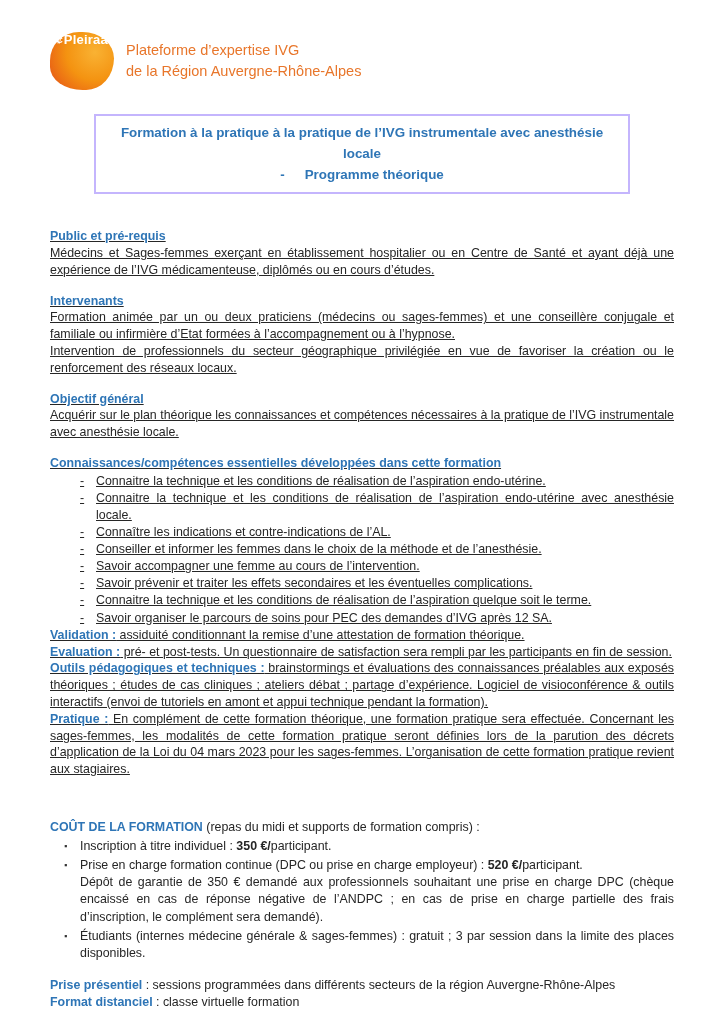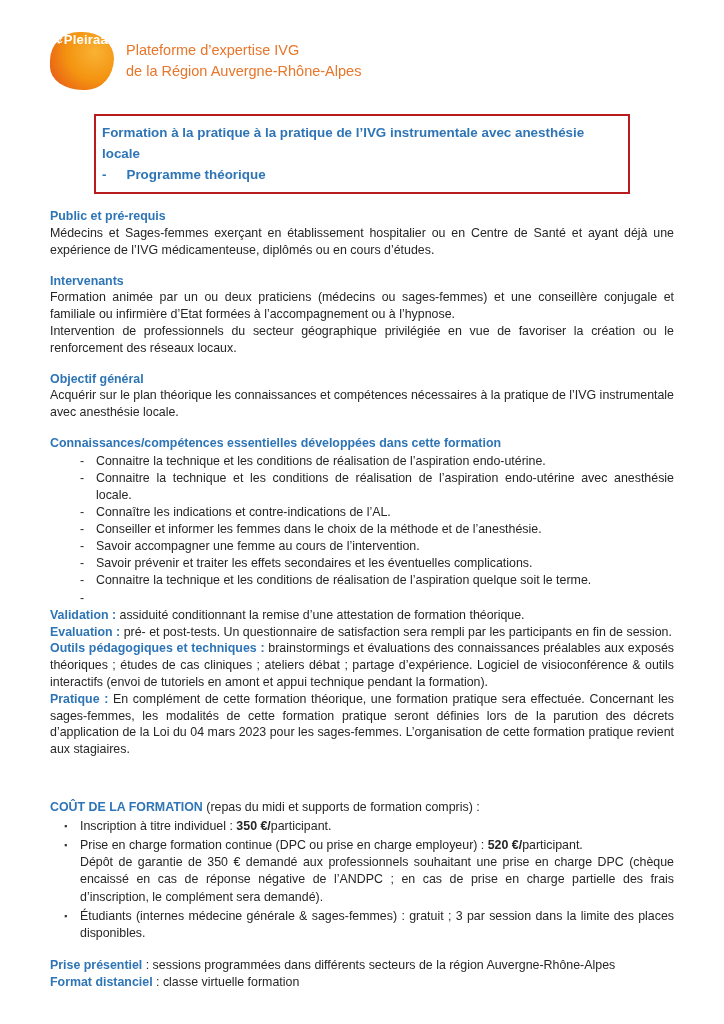--- a/index.html
+++ b/index.html
@@ -22,30 +22,31 @@
     border-radius: 48% 52% 46% 54% / 52% 48% 58% 42%;
     background: radial-gradient(circle at 70% 35%, #F9B233 0%, #F49311 48%, #EC6F14 75%, #E0511A 95%);
     display: flex; align-items: flex-start; justify-content: center;
   }
   .logo-text { color: #fff; font-weight: bold; font-size: 13px; letter-spacing: .2px; }
   .logo-mark { font-size: 9px; margin-right: 1px; vertical-align: 1px; }
   .tagline { color: #E8762B; font-size: 14.5px; line-height: 1.45; }
 
   
   .title-box {
-    border: 2px solid #b91c1c;
-    width: 520px; margin: 0 auto 14px auto;
+    border: 2px solid #c4b5fd;
+    width: 520px; margin: 0 auto 34px auto;
     padding: 7px 6px;
+    text-align: center;
     color: #2E75B6; font-weight: bold;
     font-size: 13.4px; line-height: 1.55;
   }
   .title-line2 .dash { margin-right: 20px; }
 
   
-  .sect { margin-top: 14px; }
+  .sect { margin-top: 14px; text-decoration: underline; }
   .h {
     color: #2E75B6; font-weight: bold;
     font-size: 12.4px; line-height: 16.8px; margin: 0;
   }
   p.body, .item-text, .inline-par {
     font-size: 12.4px; line-height: 16.8px; margin: 0;
     text-align: justify;
   }
   .inline-label { color: #2E75B6; font-weight: bold; }
 
@@ -124,20 +125,21 @@
       <div class="dash-item">
           <span class="dash">-</span>
           <span class="item-text">Savoir prévenir et traiter les effets secondaires et les éventuelles complications.</span>
         </div>
       <div class="dash-item">
           <span class="dash">-</span>
           <span class="item-text">Connaitre la technique et les conditions de réalisation de l’aspiration quelque soit le terme.</span>
         </div>
       <div class="dash-item">
           <span class="dash">-</span>
+          <span class="item-text">Savoir organiser le parcours de soins pour PEC des demandes d’IVG après 12 SA.</span>
         </div>
     </div>
   </div>
 
   <p class="inline-par sect"><span class="inline-label">Validation :</span><span> assiduité conditionnant la remise d’une attestation de formation théorique.</span></p>
 
   <p class="inline-par sect"><span class="inline-label">Evaluation :</span><span> pré- et post-tests. Un questionnaire de satisfaction sera rempli par les participants en fin de session.</span></p>
 
   <p class="inline-par sect"><span class="inline-label">Outils pédagogiques et techniques :</span><span> brainstormings et évaluations des connaissances préalables aux exposés théoriques ; études de cas cliniques ; ateliers débat ; partage d’expérience. Logiciel de visioconférence &amp; outils interactifs (envoi de tutoriels en amont et appui technique pendant la formation).</span></p>
 

